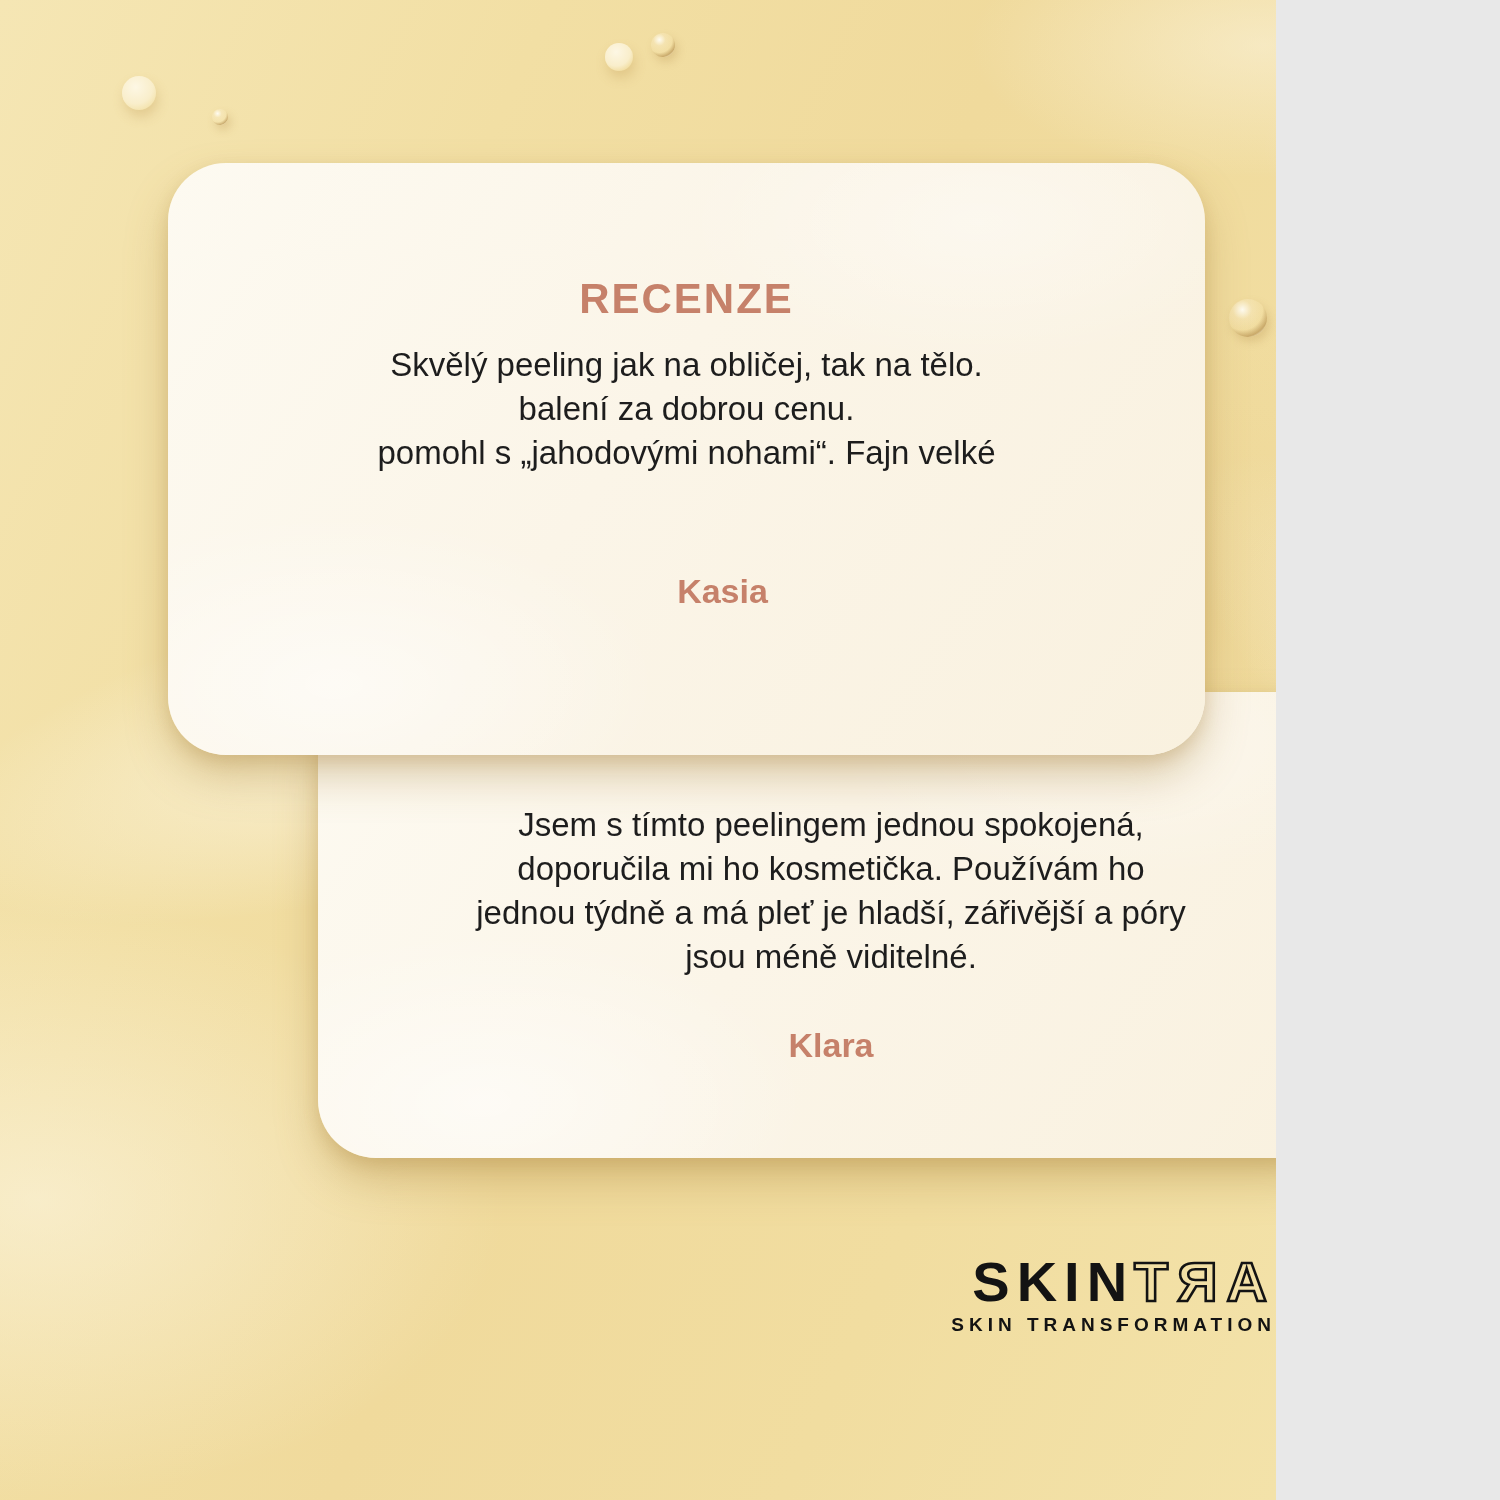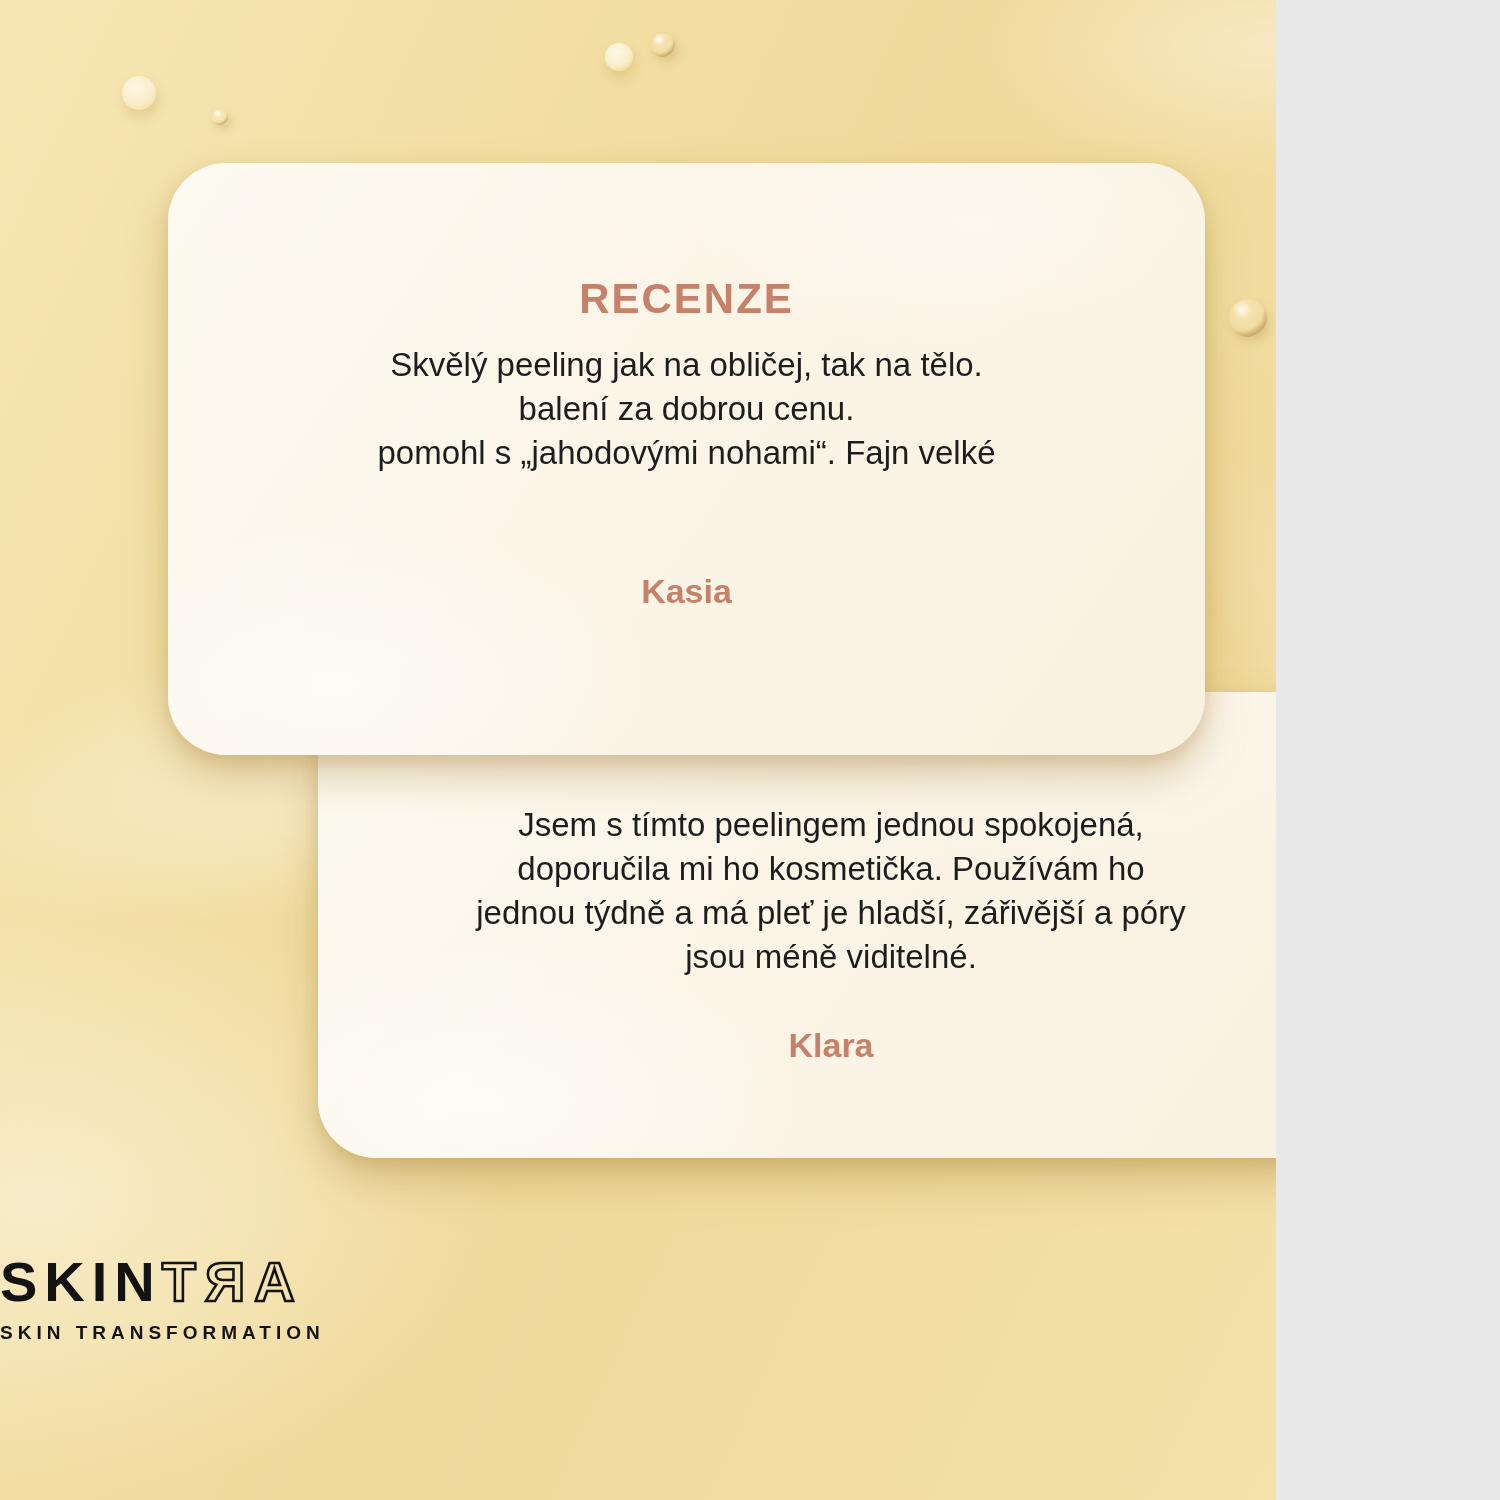--- a/index.html
+++ b/index.html
@@ -54,35 +54,35 @@
   }
   .review{position:absolute;left:0;width:100%;text-align:center;
     font-size:33px;line-height:44px;color:#1d1d1d;}
   .card1 .review{top:180px;}
   .card2 .review{top:111px;}
   .rline{white-space:nowrap;}
   .author{
     position:absolute;left:0;width:100%;text-align:center;
     font-size:34px;font-weight:bold;color:#c6816a;line-height:40px;
   }
-  .card1 .author{top:408px;}
+  .card1 .author{top:408px;padding-left:36px;}
   .card2 .author{top:333px;}
 
-  .logo{position:absolute;left:0;top:1252px;width:100%;text-align:left;z-index:4;}
+  .logo{position:absolute;left:0;top:1252px;width:100%;text-align:right;z-index:4;}
   .logo-word{
     font-size:56px;font-weight:bold;color:#131313;
     letter-spacing:7px;line-height:60px;white-space:nowrap;
   }
   .logo-word .outline{
     color:transparent;
     -webkit-text-stroke:2.6px #131313;
     letter-spacing:9px;
   }
   .tagline{
-    margin-top:10px;
+    margin-top:2px;
     font-size:19px;font-weight:bold;color:#131313;letter-spacing:5px;white-space:nowrap;
   }
 </style>
 </head>
 <body>
 
 <div class="canvas">
 
   <div class="streak s1"></div>
   <div class="streak s2"></div>

